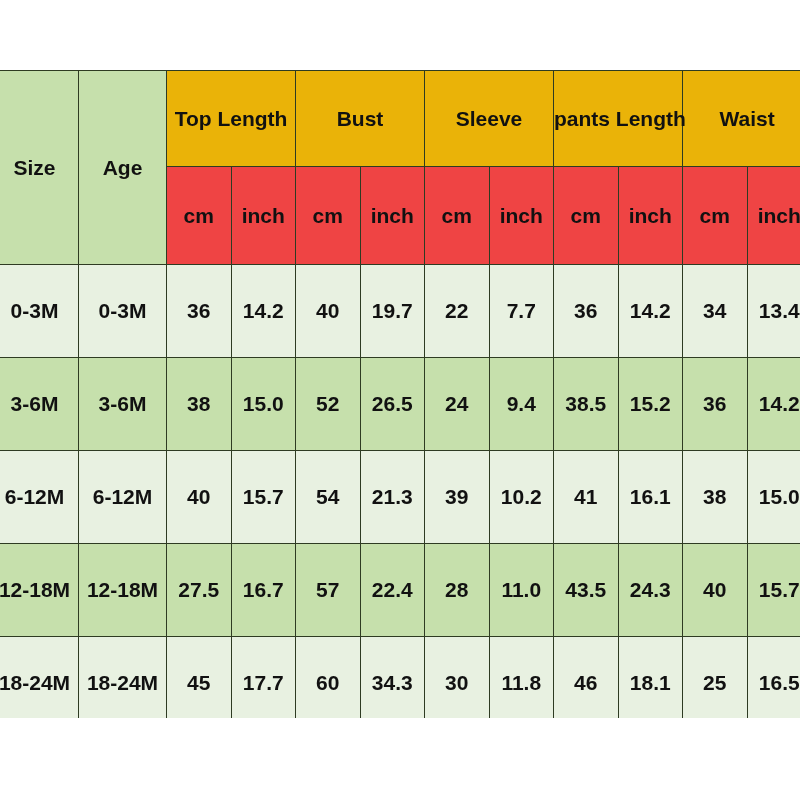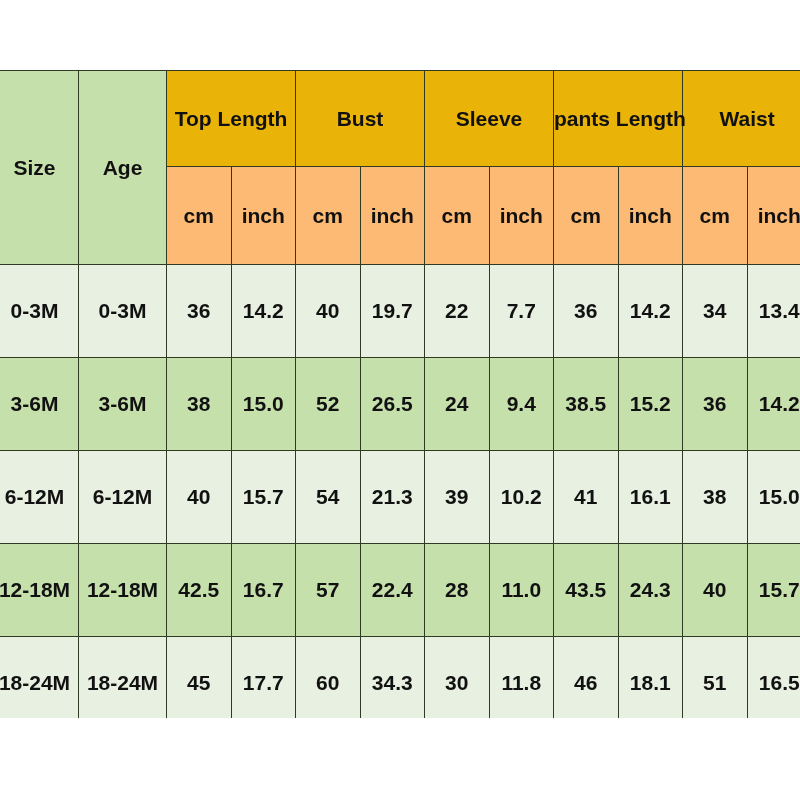--- a/index.html
+++ b/index.html
@@ -45,21 +45,21 @@
     white-space: nowrap;
   }
 
   
   col.c-size  { width: 88px; }
   col.c-age   { width: 88px; }
   col.c-unit  { width: 64.5px; }
 
   
   .hdr-group  { height: 95px; background: #eab308; }
-  .hdr-unit   { height: 97px; background: #fdba74; }
+  .hdr-unit   { height: 97px; background: #ef4444; }
   .hdr-stub   { background: #c6e0ac; }
 
   
   tr.row-light td { background: #e8f1e1; height: 92px; }
   tr.row-dark  td { background: #c6e0ac; height: 92px; }
 </style>
 </head>
 <body>
 
 <div id="chart-viewport">
@@ -140,21 +140,21 @@
         <td>39</td>
         <td>10.2</td>
         <td>41</td>
         <td>16.1</td>
         <td>38</td>
         <td>15.0</td>
       </tr>
       <tr class="row-dark">
         <td>12-18M</td>
         <td>12-18M</td>
-        <td>42.5</td>
+        <td>27.5</td>
         <td>16.7</td>
         <td>57</td>
         <td>22.4</td>
         <td>28</td>
         <td>11.0</td>
         <td>43.5</td>
         <td>24.3</td>
         <td>40</td>
         <td>15.7</td>
       </tr>
@@ -162,18 +162,18 @@
         <td>18-24M</td>
         <td>18-24M</td>
         <td>45</td>
         <td>17.7</td>
         <td>60</td>
         <td>34.3</td>
         <td>30</td>
         <td>11.8</td>
         <td>46</td>
         <td>18.1</td>
-        <td>51</td>
+        <td>25</td>
         <td>16.5</td>
       </tr>
     </tbody>
   </table>
 </div>
 
 </body></html>

